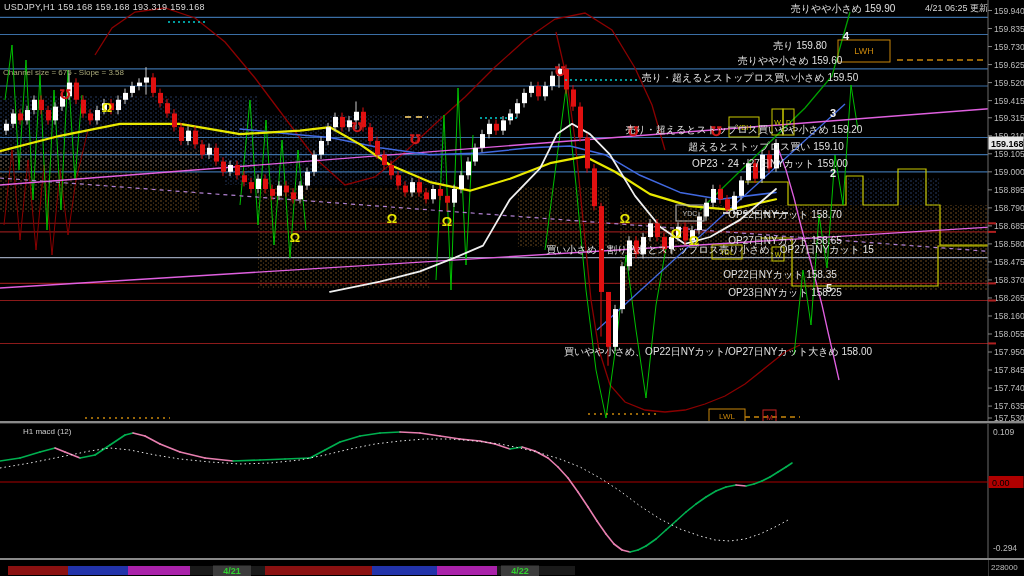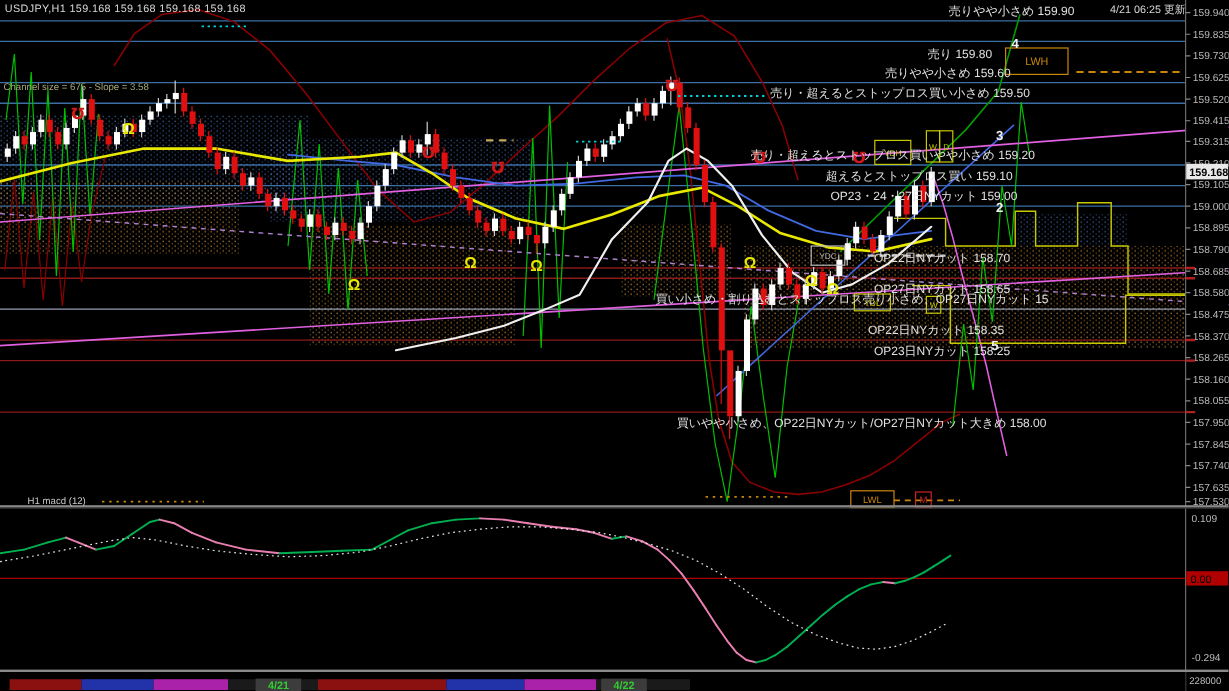--- a/index.html
+++ b/index.html
@@ -4,21 +4,21 @@
 <style>
   html,body{margin:0;padding:0;background:#222;}
   #screen{position:relative;width:1024px;height:576px;background:#000;overflow:hidden;
           font-family:"Liberation Sans","DejaVu Sans",sans-serif;}
   #chart{position:absolute;left:0;top:0;}
   .overlay{position:absolute;white-space:nowrap;}
   #symbol-line{left:4px;top:2px;font-size:9px;color:#d8d8d8;letter-spacing:.3px;}
   #updated{right:36px;top:2px;font-size:9px;color:#d8d8d8;}
   #watermark{left:34px;top:24px;font-size:76px;color:#f8f8f8;letter-spacing:5px;opacity:.95;}
   #channel-label{left:3px;top:40px;font-size:8px;color:#a8a878;margin-top:28px;}
-  #macd-label{left:4px;top:413px;font-size:8px;color:#cccccc;padding-left:19px;}
+  #macd-label{left:4px;top:427px;font-size:8px;color:#cccccc;padding-left:19px;}
 </style>
 </head>
 <body>
 
 <div id="screen">
   <svg id="chart" width="1024" height="576">
       <defs>
         <pattern id="pat-navy" width="5" height="4" patternUnits="userSpaceOnUse">
           <circle cx="1" cy="1" r="0.7" fill="#3c5e9c"></circle>
           <circle cx="3.5" cy="3" r="0.6" fill="#3c5e9c" opacity="0.8"></circle>
@@ -501,17 +501,17 @@
       <rect x="190" y="566" width="75" height="9" fill="#1a1a1a"></rect>
       <rect x="265" y="566" width="107" height="9" fill="#8b1111"></rect>
       <rect x="372" y="566" width="65" height="9" fill="#2233aa"></rect>
       <rect x="437" y="566" width="60" height="9" fill="#aa22aa"></rect>
       <rect x="497" y="566" width="78" height="9" fill="#1a1a1a"></rect>
       <rect x="213" y="565.5" width="38" height="11" fill="#3c3c3c"></rect>
       <text x="232" y="574" fill="#30d030" font-family="Liberation Sans, DejaVu Sans, sans-serif" font-size="9" font-weight="bold" text-anchor="middle">4/21</text>
       <rect x="501" y="565.5" width="38" height="11" fill="#3c3c3c"></rect>
       <text x="520" y="574" fill="#30d030" font-family="Liberation Sans, DejaVu Sans, sans-serif" font-size="9" font-weight="bold" text-anchor="middle">4/22</text>
     </svg>
-  <div class="overlay" id="symbol-line">USDJPY,H1  159.168 159.168 159.168 159.168</div>
+  <div class="overlay" id="symbol-line">USDJPY,H1  159.168 159.168 193.319 159.168</div>
   <div class="overlay" id="updated">4/21 06:25 更新</div>
   <div class="overlay" id="channel-label">Channel size = 675 - Slope = 3.58</div>
   <div class="overlay" id="macd-label">H1  macd (12)</div>
 </div>
 
 </body></html>

